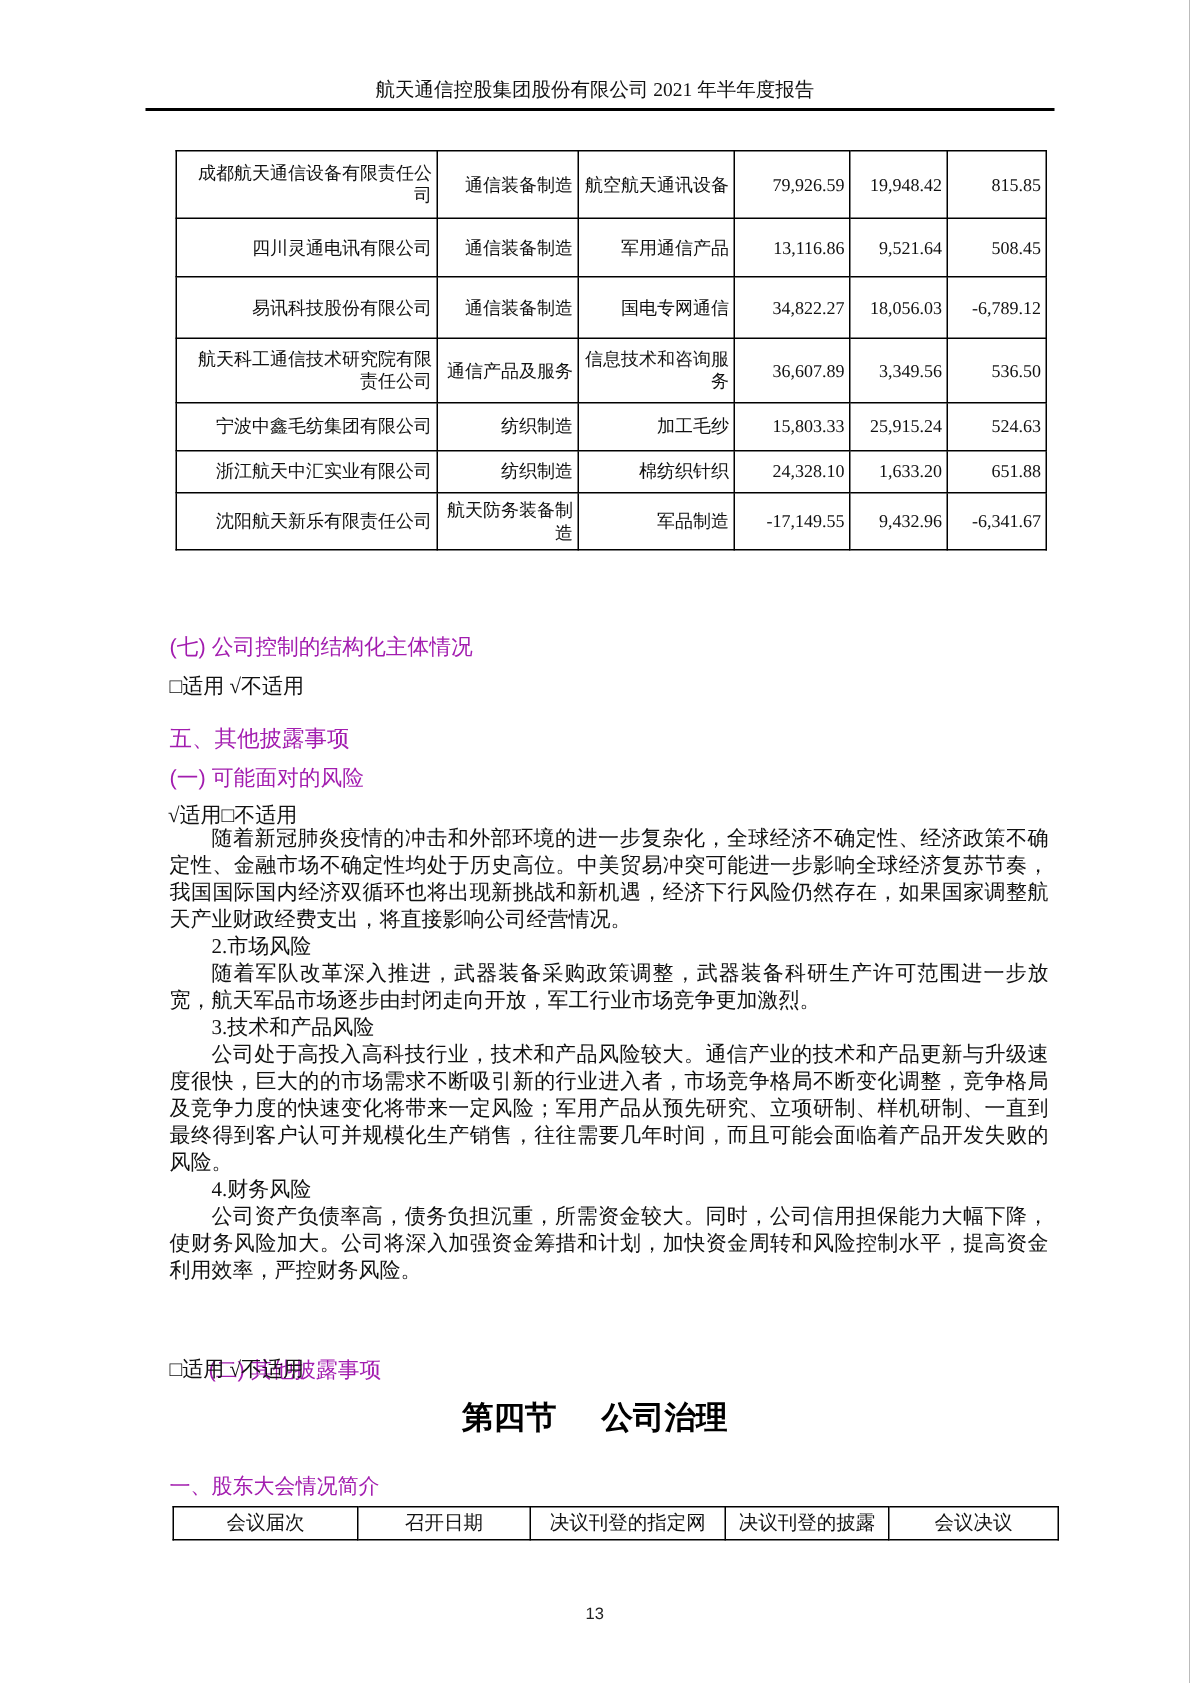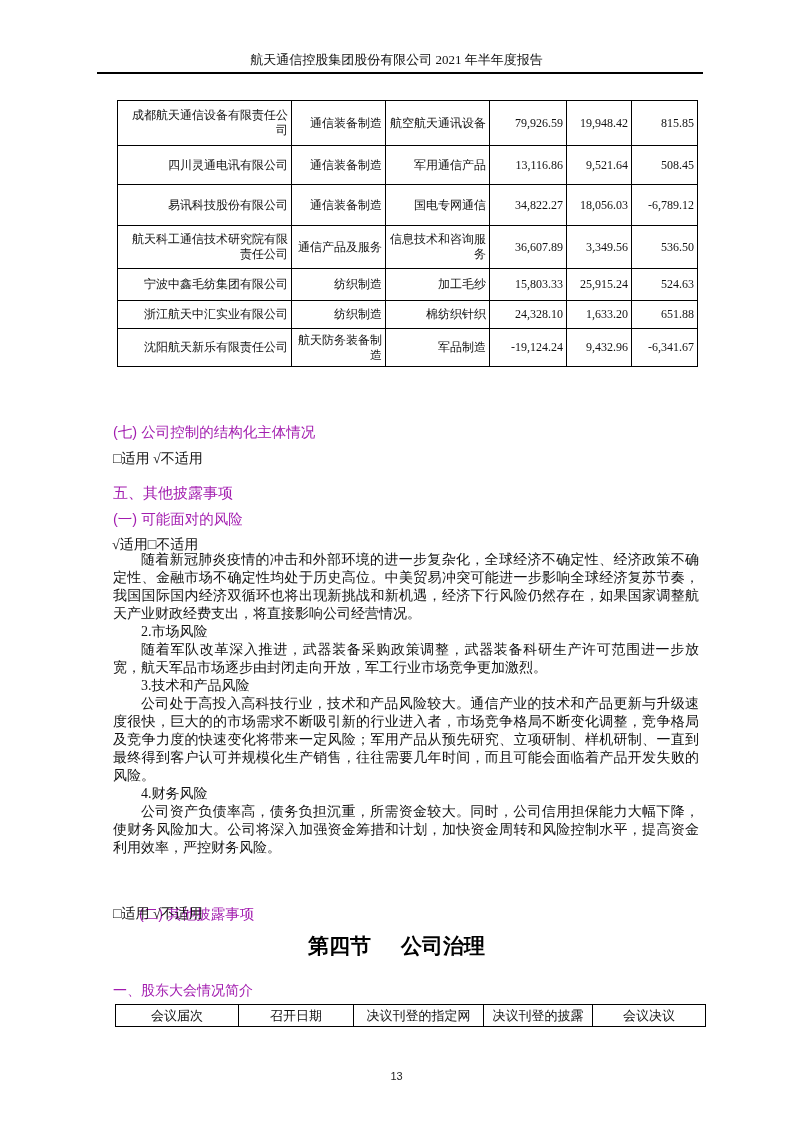--- a/index.html
+++ b/index.html
@@ -71,21 +71,21 @@
     text-align:center;
     font-family:"Liberation Sans","DejaVu Sans",sans-serif;
     font-weight:bold;font-size:21px;line-height:26px;color:#000;
   }
   .chapter-title .gap{margin-left:30px;}
   .gov-heading{top:981px;font-size:14px;}
   
   table.t2{
     position:absolute;top:1004px;left:115px;width:590px;
     border-collapse:collapse;table-layout:fixed;
-    font-size:13px;line-height:16px;
+    font-size:13px;line-height:16px;font-family:Liberation Mono, monospace;
   }
   table.t2 th{
     border:1px solid #000;height:19px;
     padding:1px 2px;font-weight:normal;
     text-align:center;vertical-align:middle;color:#111;
     white-space:nowrap;overflow:hidden;
   }
   
   .page-number{
     position:absolute;top:1070px;left:0;width:100%;
@@ -157,21 +157,21 @@
         <td>纺织制造</td>
         <td>棉纺织针织</td>
         <td>24,328.10</td>
         <td>1,633.20</td>
         <td>651.88</td>
       </tr>
       <tr>
         <td class="c-name">沈阳航天新乐有限责任公司</td>
         <td>航天防务装备制造</td>
         <td>军品制造</td>
-        <td>-19,124.24</td>
+        <td>-17,149.55</td>
         <td>9,432.96</td>
         <td>-6,341.67</td>
       </tr>
     </tbody>
   </table>
 
   <div class="h-bold sec7-heading">(七) 公司控制的结构化主体情况</div>
   <div class="apply-line sec7-apply">□适用 √不适用</div>
 
   <div class="h-bold sec5-heading">五、其他披露事项</div>

